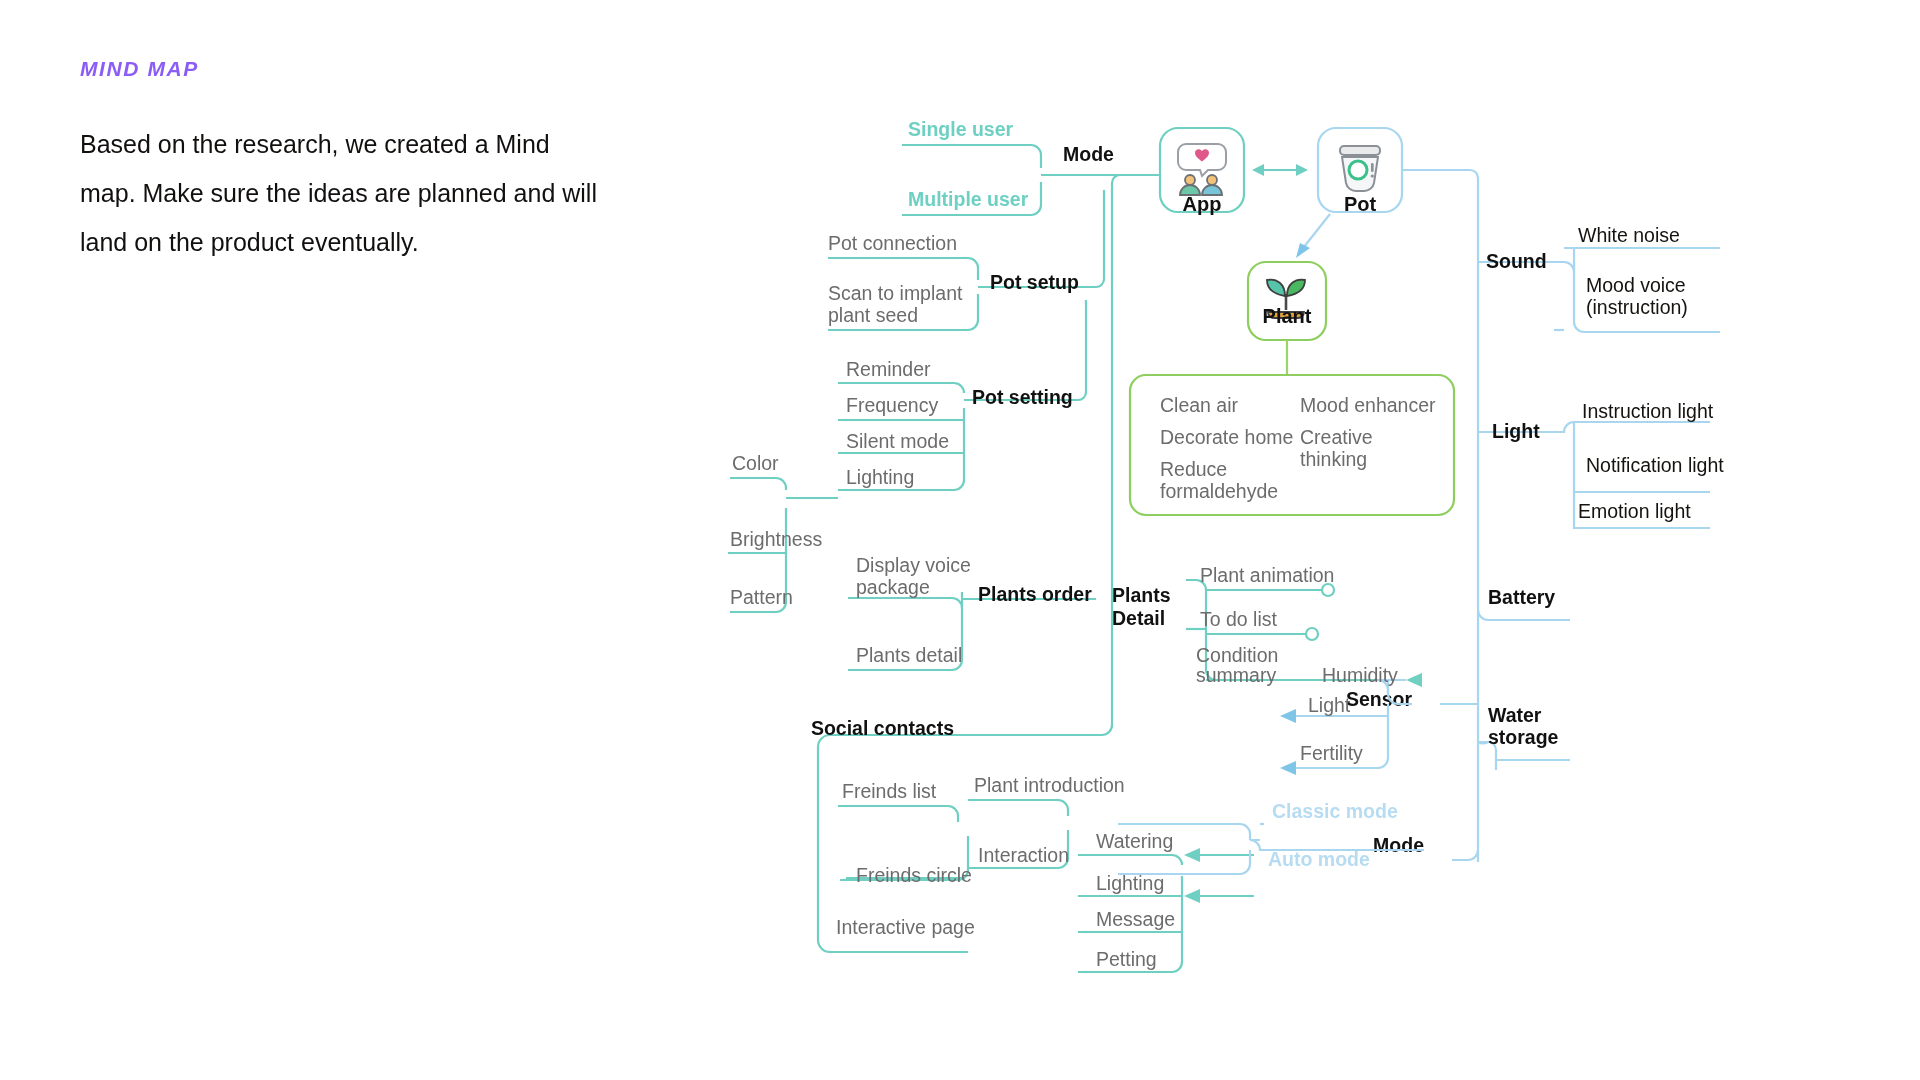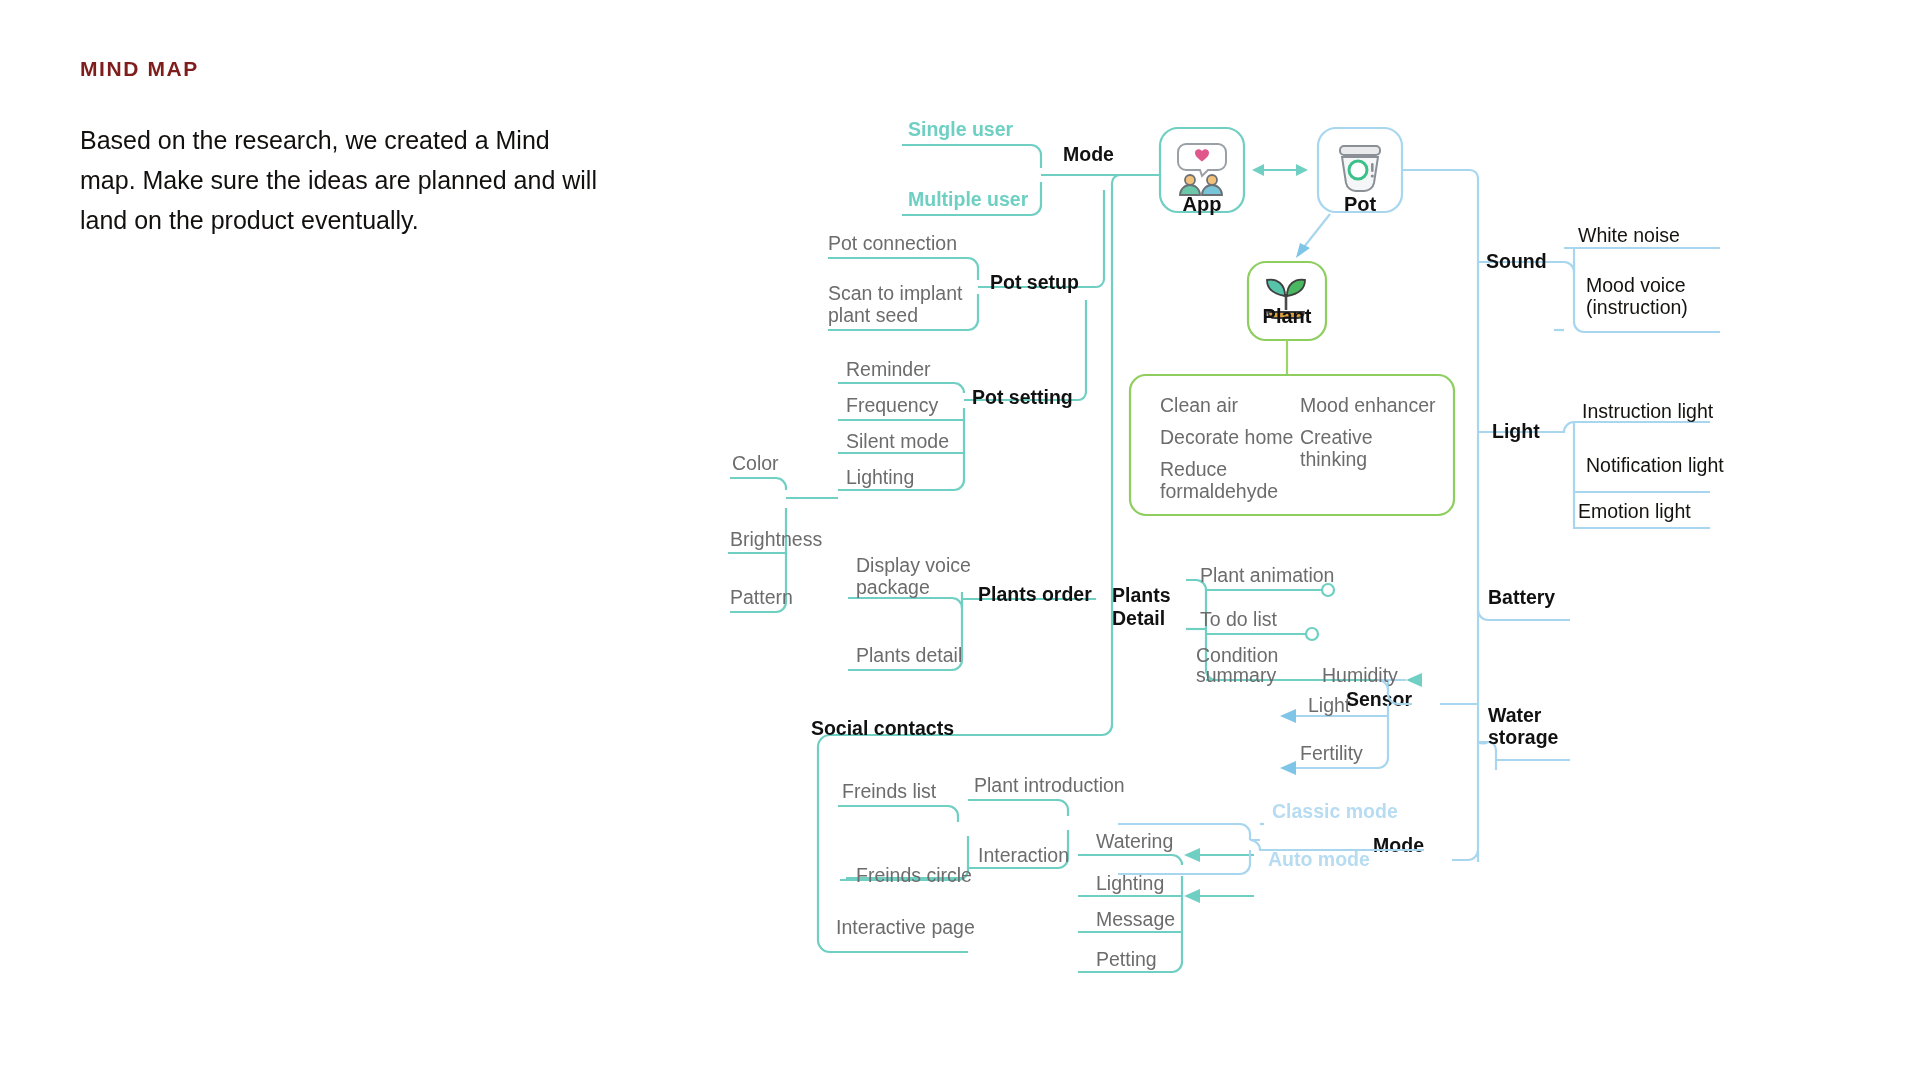--- a/index.html
+++ b/index.html
@@ -8,25 +8,26 @@
     background:#ffffff;
     font-family:"Liberation Sans","DejaVu Sans",sans-serif;
     overflow:hidden;
     position:relative;
   }
   #root{position:absolute;inset:0;}
 
   .eyebrow{
     position:absolute;left:80px;top:57px;
     font-size:21px;letter-spacing:1.6px;font-weight:700;
-    color:#7f1d1d;
+    color:#8b5cf6;
+    font-style:italic;
   }
   .lede{
     position:absolute;left:80px;top:120px;width:520px;
-    font-size:25px;line-height:40px;color:#12100f;font-weight:400;
+    font-size:25px;line-height:49px;color:#12100f;font-weight:400;
   }
 
   svg#map{position:absolute;left:0;top:0;width:1920px;height:1080px;}
 
   .lbl{font-family:"Liberation Sans","DejaVu Sans",sans-serif;}
   .lbl-bold{font-weight:700;fill:#111111;font-size:19.5px;}
   .lbl-grey{font-weight:400;fill:#6c6c6c;font-size:19.5px;}
   .lbl-dark{font-weight:400;fill:#15130f;font-size:19.5px;}
   .lbl-teal{font-weight:700;fill:#6ed0c3;font-size:19.5px;}
   .lbl-blue{font-weight:700;fill:#b7dcf2;font-size:19.5px;}

